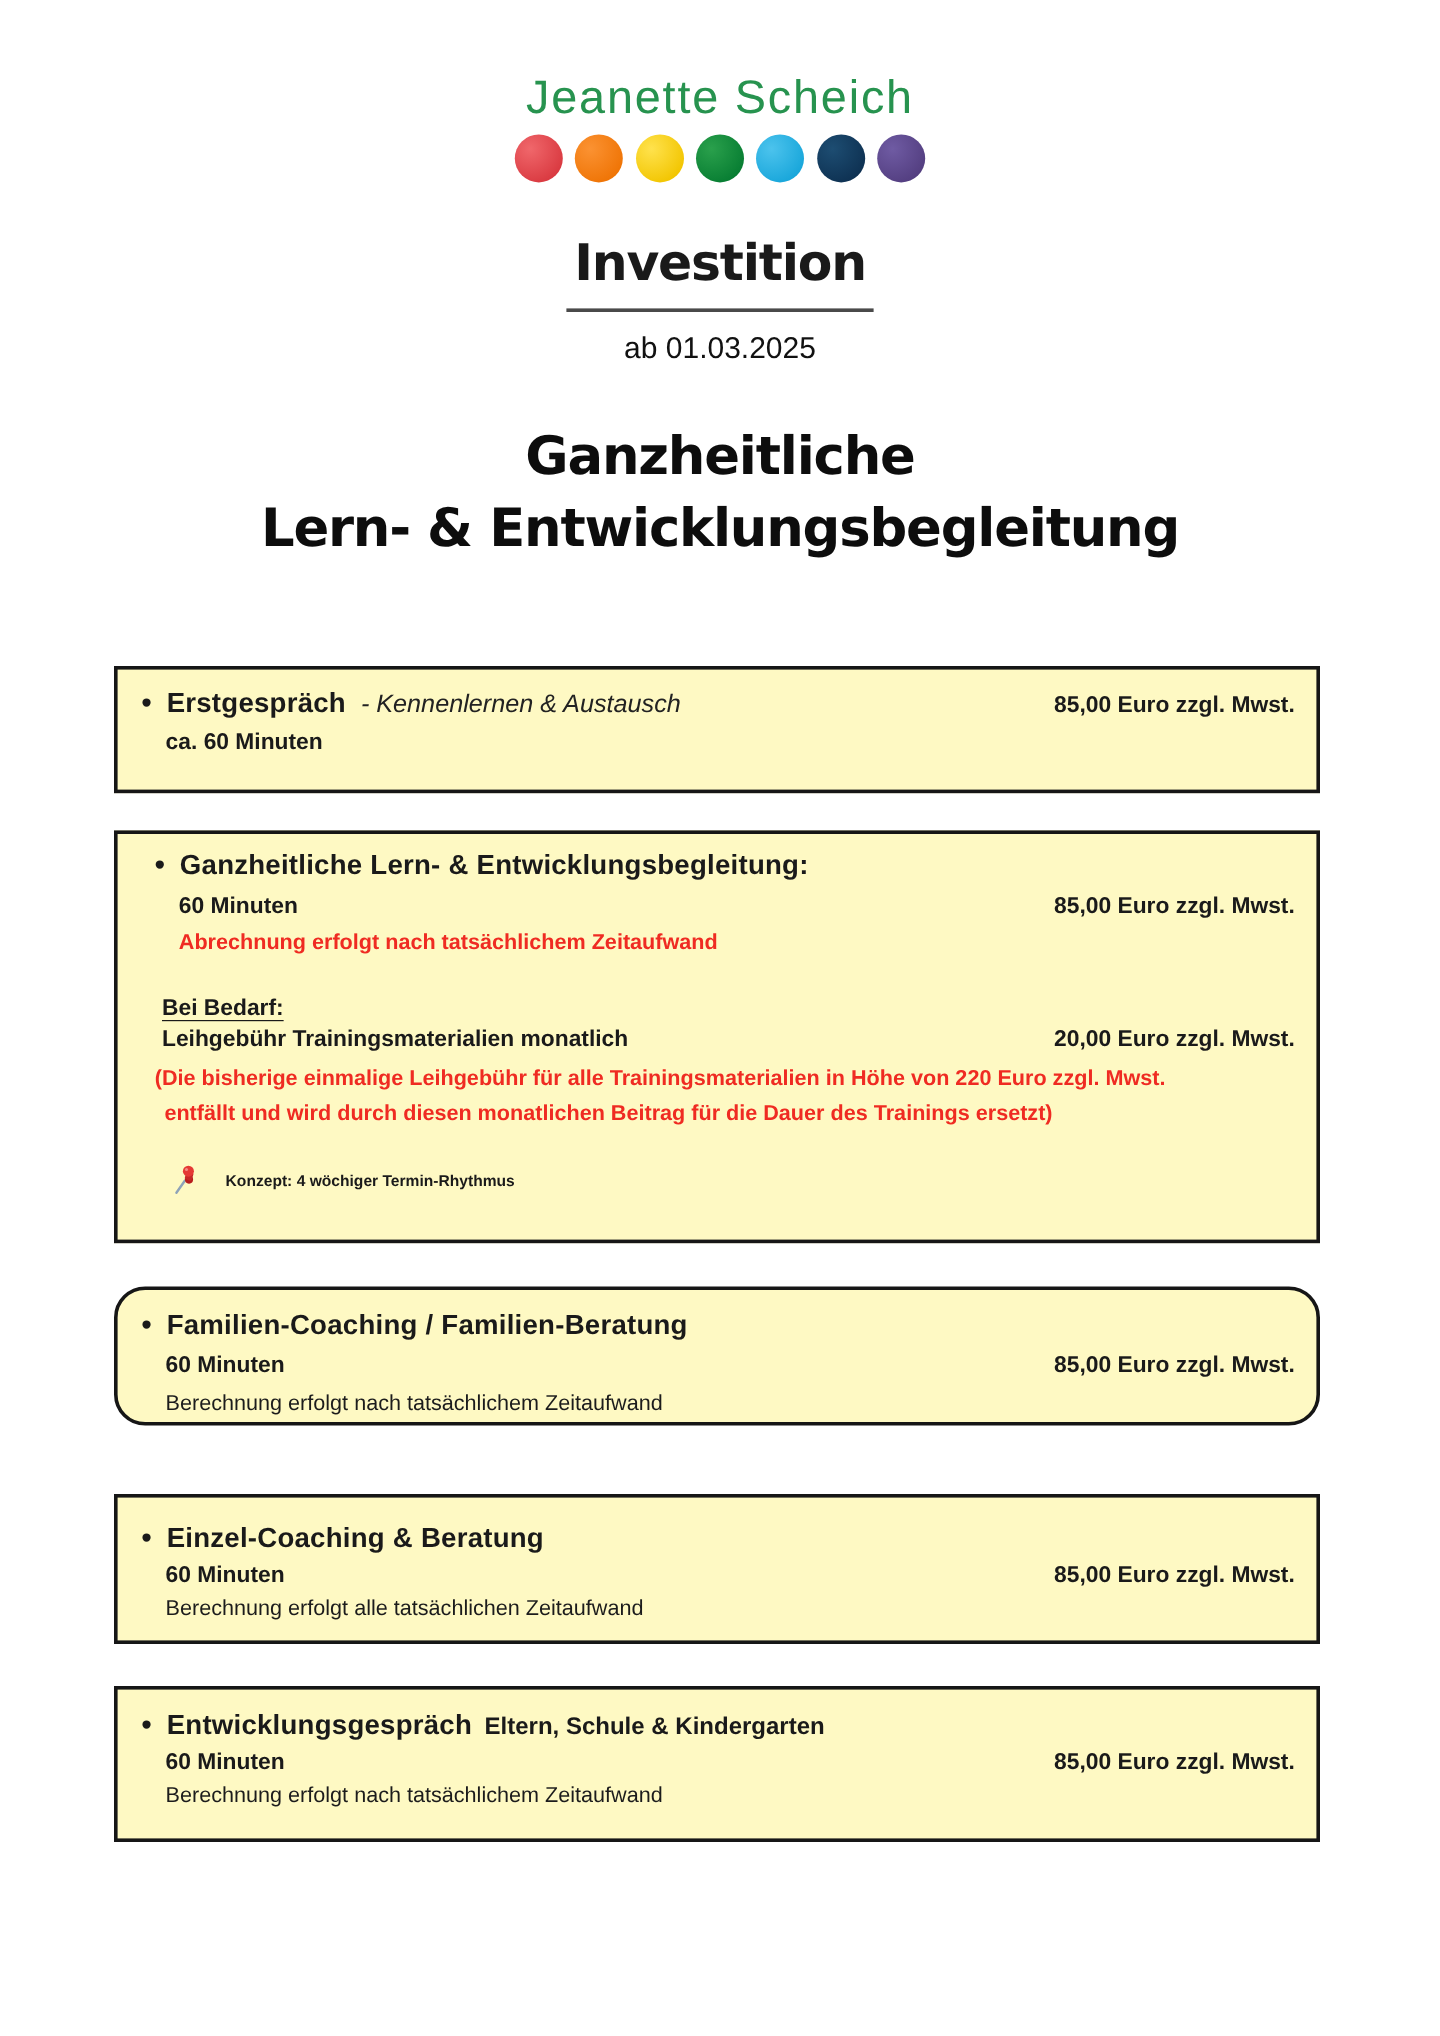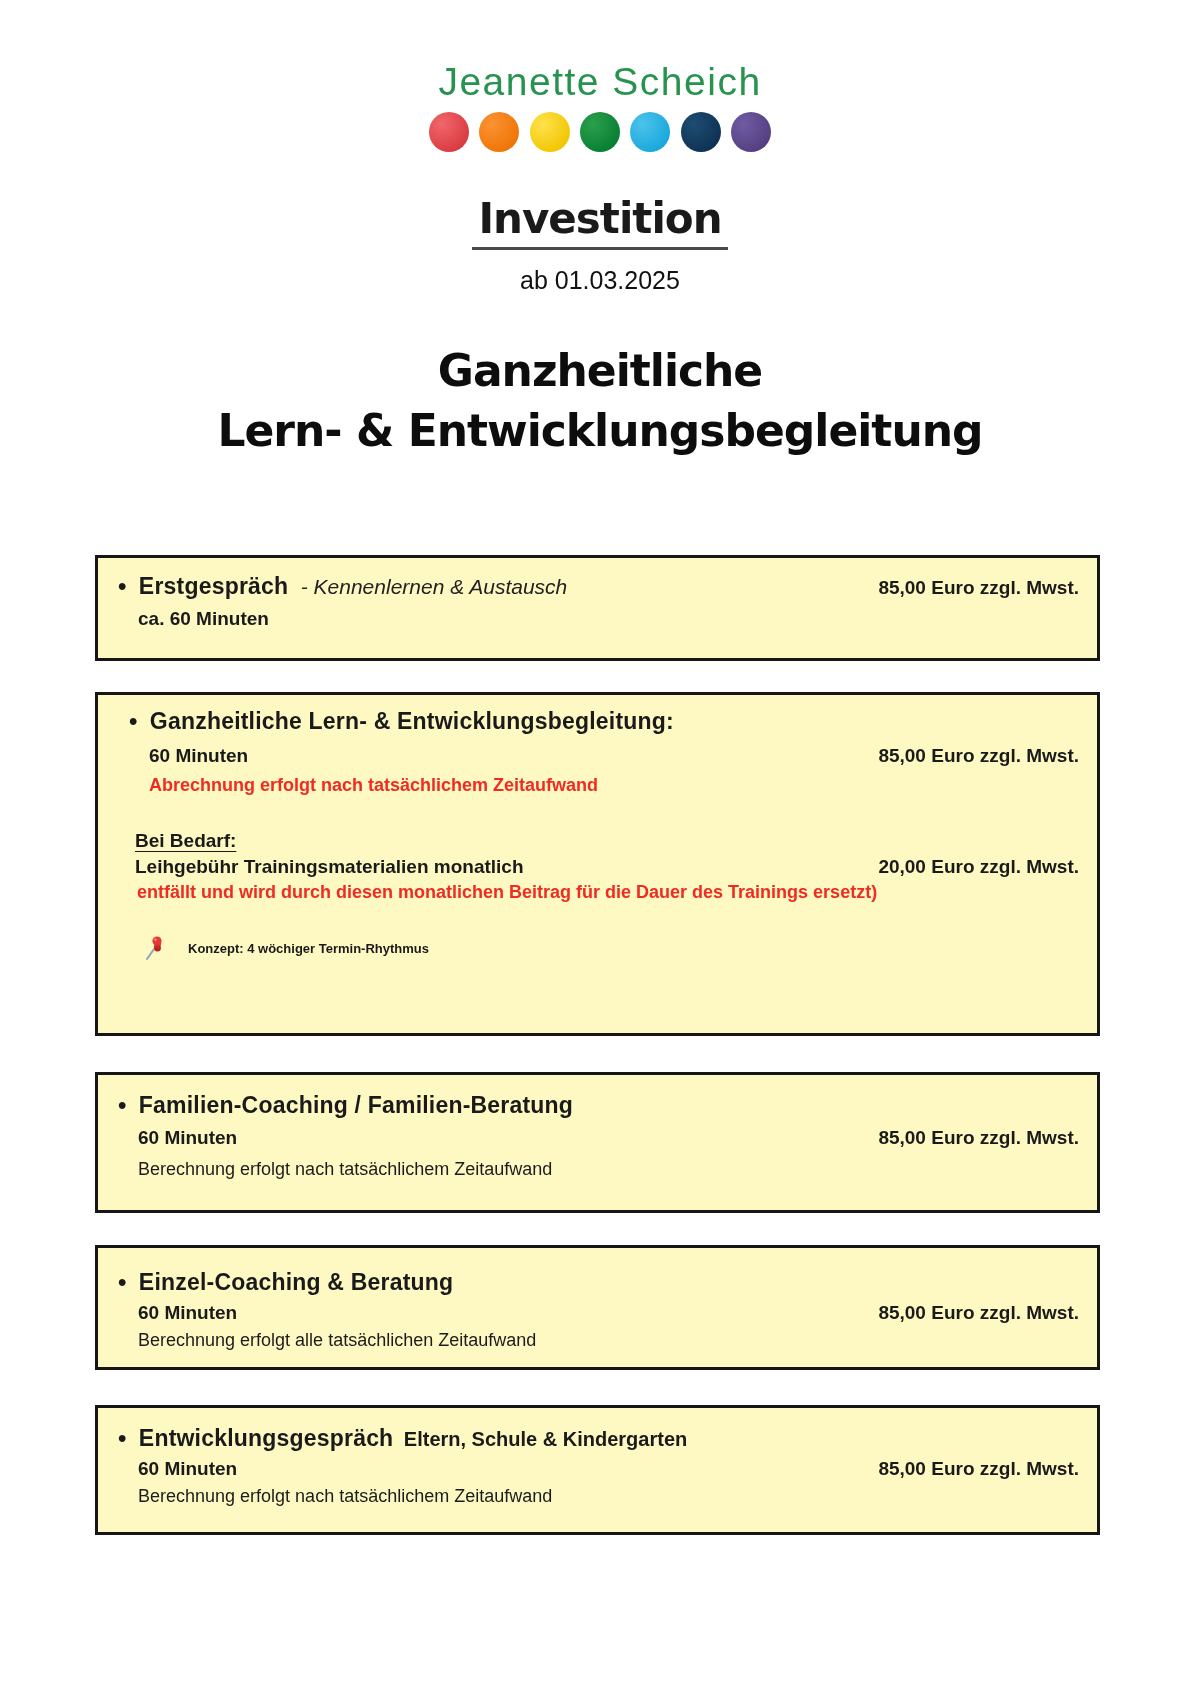--- a/index.html
+++ b/index.html
@@ -29,21 +29,21 @@
     margin:0 3px;
     vertical-align:middle;
   }
   .doc-title-wrap{ margin-top:42px; text-align:center; }
   .doc-title{
     display:inline-block;
     font-family:"DejaVu Sans", sans-serif;
     font-size:42px;
     font-weight:800;
     letter-spacing:-1px;
-    padding:0 6px 4px 6px;
+    padding:0 6px 14px 6px;
     border-bottom:3px solid #4a4a4a;
   }
   .doc-date{
     margin-top:16px;
     text-align:center;
     font-size:25px;
     color:#111;
   }
   .main-heading{
     margin-top:46px;
@@ -60,21 +60,21 @@
     position:absolute;
     left:95px;
     width:1005px;
     box-sizing:border-box;
     border:3px solid #161616;
     background:#fef9c3;
     padding:0 18px;
   }
   .box1{ top:555px; height:106px; padding-top:14px; }
   .box2{ top:692px; height:344px; padding-top:12px;padding-left:29px; }
-  .box3{ top:1072px; height:141px; padding-top:16px; }
+  .box3{ top:1072px; height:116px; padding-top:16px;border-radius:26px; }
   .box4{ top:1245px; height:125px; padding-top:20px; }
   .box5{ top:1405px; height:130px; padding-top:16px; }
 
   .price-row{ display:flex; justify-content:space-between; align-items:baseline; }
   .left-group{ white-space:nowrap; }
   .bullet{ font-size:24px; font-weight:700; margin:0 8px 0 2px; }
   .t-title{ font-size:23px; font-weight:700; letter-spacing:0.2px; }
   .t-suffix-italic{ font-size:21px; font-style:italic; font-weight:400; margin-left:8px; color:#222; }
   .t-suffix-bold{ font-size:20px; font-weight:700; margin-left:6px; }
   .price{ font-size:19px; font-weight:700; white-space:nowrap; }
@@ -152,20 +152,21 @@
       <span class="duration indent1">60 Minuten</span>
       <span class="price">85,00 Euro zzgl. Mwst.</span>
     </div>
     <div class="note red bold indent1 mt8" style="color: rgb(239, 43, 34);">Abrechnung erfolgt nach tatsächlichem Zeitaufwand</div>
 
     <div class="bei-bedarf">Bei Bedarf:</div>
     <div class="price-row fee-row">
       <span class="fee-label">Leihgebühr Trainingsmaterialien monatlich</span>
       <span class="price">20,00 Euro zzgl. Mwst.</span>
     </div>
+    <div class="red-paren red mt6" style="color: rgb(239, 43, 34);">(Die bisherige einmalige Leihgebühr für alle Trainingsmaterialien in Höhe von 220 Euro zzgl. Mwst.</div>
     <div class="red-paren red red-paren-2" style="color: rgb(239, 43, 34);">entfällt und wird durch diesen monatlichen Beitrag für die Dauer des Trainings ersetzt)</div>
 
     <div class="concept-row">
       <svg class="pin-icon" viewBox="0 0 24 26">
         <line x1="4" y1="24" x2="11" y2="14" stroke="#8fa3b8" stroke-width="2" stroke-linecap="round"></line>
         <circle cx="14.5" cy="13" r="3.4" fill="#b71c1c"></circle>
         <rect x="11.6" y="6.5" width="6" height="7" rx="1.2" fill="#c62828" transform="rotate(18 14.6 10)"></rect>
         <circle cx="14" cy="6" r="4.6" fill="#e53935"></circle>
         <circle cx="12.4" cy="4.6" r="1.3" fill="#f28b82"></circle>
       </svg>

